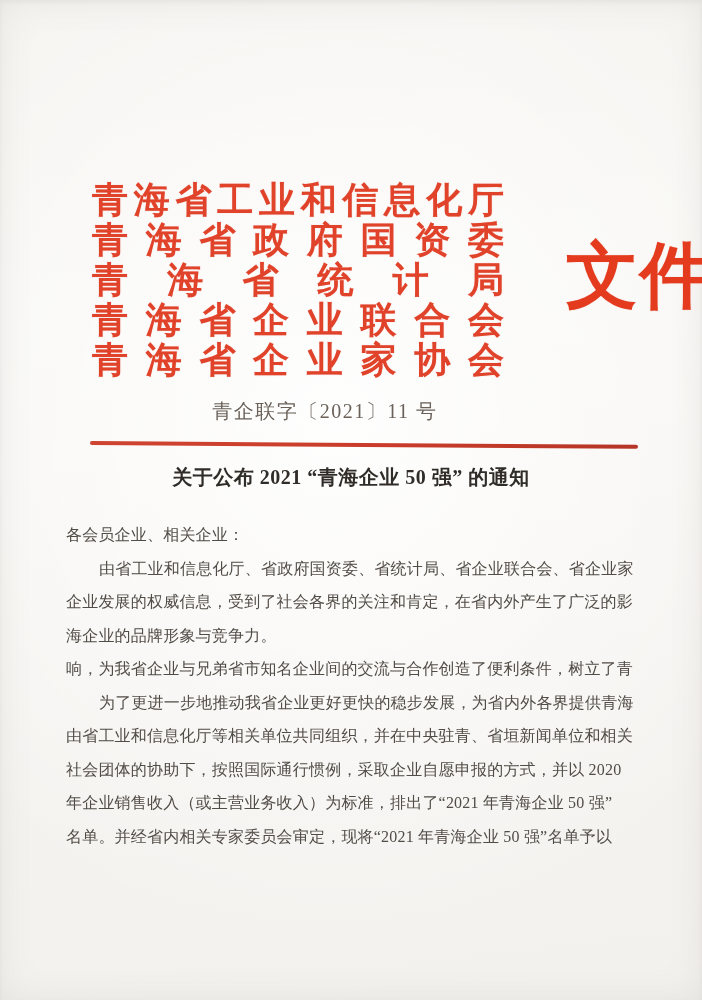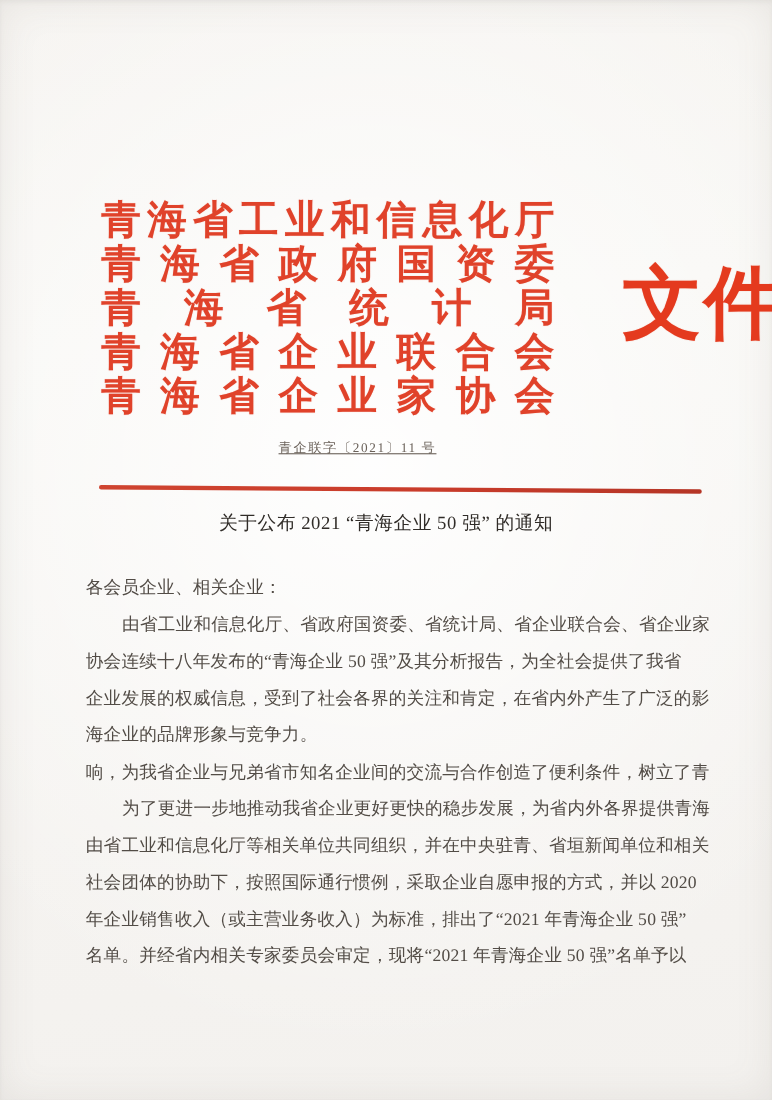--- a/index.html
+++ b/index.html
@@ -56,24 +56,23 @@
   .doc-number-row {
     position: absolute;
     left: 0;
     top: 398px;
     width: 100%;
     text-align: center;
     transform: translateX(-26px);
   }
   .doc-number {
     display: inline-block;
-    font-size: 12px;
+    font-size: 20px;
     letter-spacing: 1.5px;
     color: var(--number-ink, #6a6159);
-    text-decoration: underline;
   }
 
   
   .red-line {
     position: absolute;
     left: 90px;
     top: 441px;
     width: 548px;
     height: 3.5px;
     background: linear-gradient(90deg, #cf4430 0%, var(--divider-red, #c93c2b) 55%, #b53526 100%);
@@ -83,31 +82,31 @@
   }
 
   
   .title {
     position: absolute;
     left: 0;
     top: 464px;
     width: 100%;
     margin: 0;
     text-align: center;
-    font-size: 17px;
-    font-weight: 400;
+    font-size: 20px;
+    font-weight: 700;
     letter-spacing: 0.5px;
     color: var(--title-ink, #302c28);
     white-space: nowrap;
   }
 
   
   .body-text {
     position: absolute;
-    left: 78px;
+    left: 66px;
     top: 518px;
     width: 545px;
     font-size: 16px;
     color: var(--ink, #524c46);
     letter-spacing: 0.2px;
   }
   .b-line {
     height: 33.5px;
     line-height: 33.5px;
     white-space: nowrap;
@@ -181,21 +180,20 @@
     <span class="doc-number">青企联字〔2021〕11 号</span>
   </div>
 
   <div class="red-line"></div>
 
   <h1 class="title">关于公布 2021 “青海企业 50 强” 的通知</h1>
 
   <div class="body-text">
     <div class="b-line">各会员企业、相关企业：</div>
     <div class="b-line indent">由省工业和信息化厅、省政府国资委、省统计局、省企业联合会、省企业家</div>
-    <div class="b-line">协会连续十八年发布的“青海企业 50 强”及其分析报告，为全社会提供了我省</div>
     <div class="b-line">企业发展的权威信息，受到了社会各界的关注和肯定，在省内外产生了广泛的影</div>
     <div class="b-line">海企业的品牌形象与竞争力。</div>
     <div class="b-line">响，为我省企业与兄弟省市知名企业间的交流与合作创造了便利条件，树立了青</div>
     <div class="b-line indent">为了更进一步地推动我省企业更好更快的稳步发展，为省内外各界提供青海</div>
     <div class="b-line">由省工业和信息化厅等相关单位共同组织，并在中央驻青、省垣新闻单位和相关</div>
     <div class="b-line">社会团体的协助下，按照国际通行惯例，采取企业自愿申报的方式，并以 2020</div>
     <div class="b-line">年企业销售收入（或主营业务收入）为标准，排出了“2021 年青海企业 50 强”</div>
     <div class="b-line">名单。并经省内相关专家委员会审定，现将“2021 年青海企业 50 强”名单予以</div>
   </div>
 

